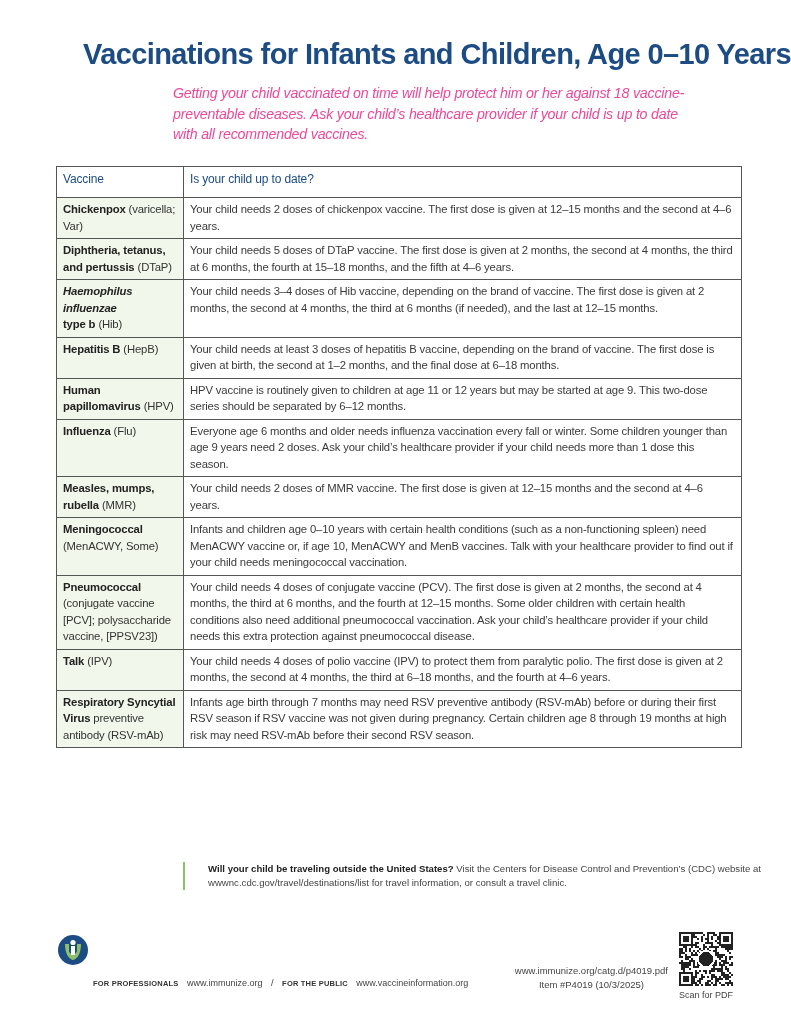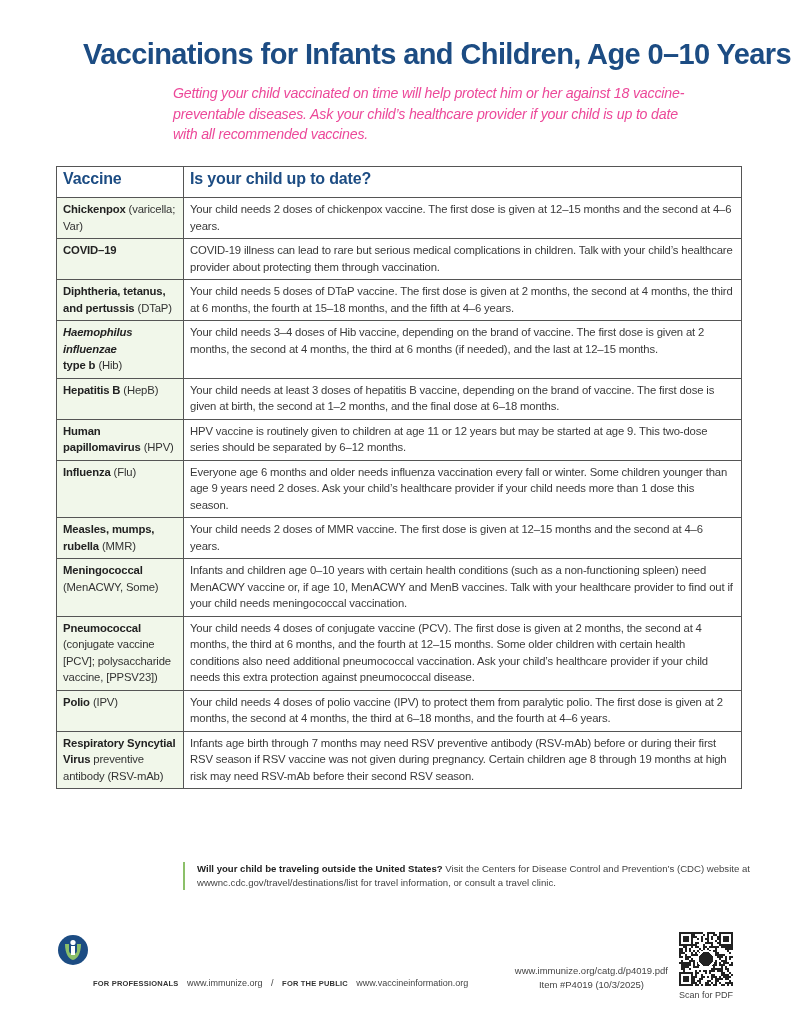--- a/index.html
+++ b/index.html
@@ -6,29 +6,29 @@
   body { width: 791px; height: 1024px; position: relative; overflow: hidden;
          font-family: "Liberation Sans", "DejaVu Sans", sans-serif; color: #2b2b2b; }
   .title { position: absolute; left: 0; top: 38px; width: 791px; text-align: right;
            font-size: 29px; font-weight: bold; color: #1c4c83; letter-spacing: -0.6px; margin: 0; }
   .intro { position: absolute; left: 173px; top: 83px; width: 520px;
            font-size: 14.2px; font-style: italic; line-height: 20.5px; color: #ec4899; letter-spacing: -0.2px; }
   table.vax { position: absolute; left: 56px; top: 166px; width: 685px;
               border-collapse: collapse; table-layout: fixed; }
   table.vax td, table.vax th { border: 1.5px solid #555; vertical-align: top;
               font-size: 11.3px; line-height: 16.5px; padding: 3px 6px 4px 6px; letter-spacing: -0.15px; }
-  table.vax th { text-align: left; color: #1c4c83; font-size: 16px; font-weight: bold;
+  table.vax th { text-align: left; color: #1c4c83; font-size: 12px; font-weight: normal;
                  height: 22px; padding: 4px 6px; background: #fff; }
   col.c1 { width: 127px; } col.c2 { width: 558px; }
   td.vname { background: #f1f7ea; color: #333; font-size: 11.2px; }
   td.vname .b { font-weight: bold; color: #222; }
   td.vname .i { font-style: italic; font-weight: bold; color: #222; }
   td.desc { color: #3a3a3a; }
   .travel { position: absolute; left: 183px; top: 862px; width: 560px;
-            border-left: 2px solid #8cc069; padding-left: 12px;
+            border-left: 2px solid #8cc069; padding-left: 23px;
             font-size: 9.6px; line-height: 14px; color: #444; }
   .travel b { color: #222; }
   .logo { position: absolute; left: 58px; top: 935px; display: flex; align-items: center; }
   .logo-mark { width: 30px; height: 30px; border-radius: 50%; background: #1c4c83;
                position: relative; margin-right: 6px; }
   .logo-mark svg { position: absolute; left: 0; top: 0; }
   .logo-text { font-size: 25px; font-weight: bold; color: #1c4c83; letter-spacing: -0.5px; }
   .logo-text .org { font-weight: normal; }
   .footlinks { position: absolute; left: 93px; top: 978px; font-size: 9px; color: #444; white-space: nowrap; }
   .footlinks .lbl { font-weight: bold; font-size: 7.5px; color: #333; letter-spacing: 0.2px; }
@@ -55,24 +55,20 @@
       <th>Vaccine</th>
       <th>Is your child up to date?</th>
     </tr>
   </thead>
   <tbody id="vax-body">
       <tr>
         <td class="vname"><span class="b">Chickenpox</span> <span>(varicella; Var)</span></td>
         <td class="desc">Your child needs 2 doses of chickenpox vaccine. The first dose is given at 12–15 months and the second at 4–6 years.</td>
       </tr>
       <tr>
-        <td class="vname"><span class="b">COVID–19</span></td>
-        <td class="desc">COVID-19 illness can lead to rare but serious medical complications in children. Talk with your child’s healthcare provider about protecting them through vaccination.</td>
-      </tr>
-      <tr>
         <td class="vname"><span class="b">Diphtheria, tetanus, and pertussis</span> <span>(DTaP)</span></td>
         <td class="desc">Your child needs 5 doses of DTaP vaccine. The first dose is given at 2 months, the second at 4 months, the third at 6 months, the fourth at 15–18 months, and the fifth at 4–6 years.</td>
       </tr>
       <tr>
         <td class="vname"><span class="i">Haemophilus influenzae</span><br><span class="b">type b</span> <span>(Hib)</span></td>
         <td class="desc">Your child needs 3–4 doses of Hib vaccine, depending on the brand of vaccine. The first dose is given at 2 months, the second at 4 months, the third at 6 months (if needed), and the last at 12–15 months.</td>
       </tr>
       <tr>
         <td class="vname"><span class="b">Hepatitis B</span> <span>(HepB)</span></td>
         <td class="desc">Your child needs at least 3 doses of hepatitis B vaccine, depending on the brand of vaccine. The first dose is given at birth, the second at 1–2 months, and the final dose at 6–18 months.</td>
@@ -91,21 +87,21 @@
       </tr>
       <tr>
         <td class="vname"><span class="b">Meningococcal</span> <span>(MenACWY, Some)</span></td>
         <td class="desc">Infants and children age 0–10 years with certain health conditions (such as a non-functioning spleen) need MenACWY vaccine or, if age 10, MenACWY and MenB vaccines. Talk with your healthcare provider to find out if your child needs meningococcal vaccination.</td>
       </tr>
       <tr>
         <td class="vname"><span class="b">Pneumococcal</span> <span>(conjugate vaccine [PCV]; polysaccharide vaccine, [PPSV23])</span></td>
         <td class="desc">Your child needs 4 doses of conjugate vaccine (PCV). The first dose is given at 2 months, the second at 4 months, the third at 6 months, and the fourth at 12–15 months. Some older children with certain health conditions also need additional pneumococcal vaccination. Ask your child’s healthcare provider if your child needs this extra protection against pneumococcal disease.</td>
       </tr>
       <tr>
-        <td class="vname"><span class="b">Polio</span> <span>(IPV)</span></td>
+        <td class="vname"><span class="b">Talk</span> <span>(IPV)</span></td>
         <td class="desc">Your child needs 4 doses of polio vaccine (IPV) to protect them from paralytic polio. The first dose is given at 2 months, the second at 4 months, the third at 6–18 months, and the fourth at 4–6 years.</td>
       </tr>
       <tr>
         <td class="vname"><span class="b">Respiratory Syncytial Virus</span> <span>preventive antibody (RSV-mAb)</span></td>
         <td class="desc">Infants age birth through 7 months may need RSV preventive antibody (RSV-mAb) before or during their first RSV season if RSV vaccine was not given during pregnancy. Certain children age 8 through 19 months at high risk may need RSV-mAb before their second RSV season.</td>
       </tr>
     </tbody>
 </table>
 
 <div class="travel">

